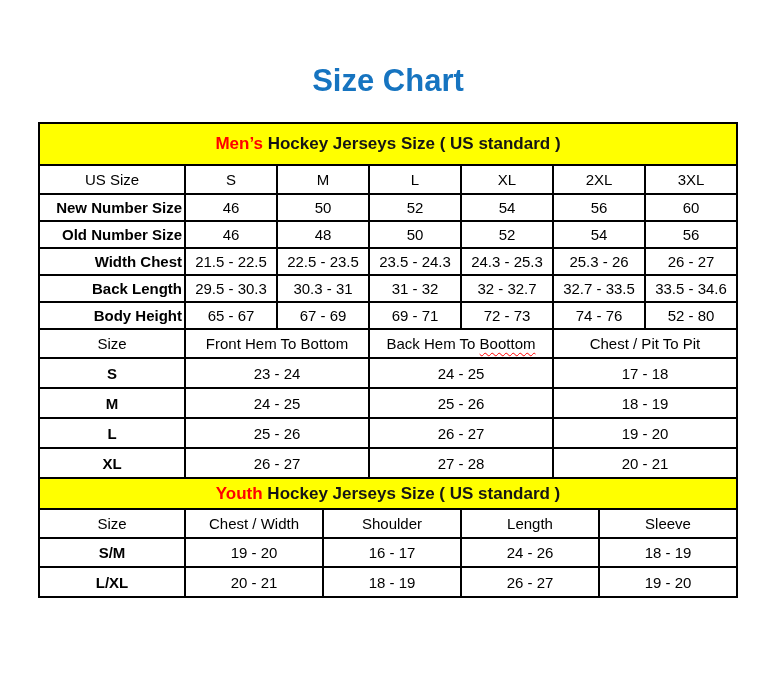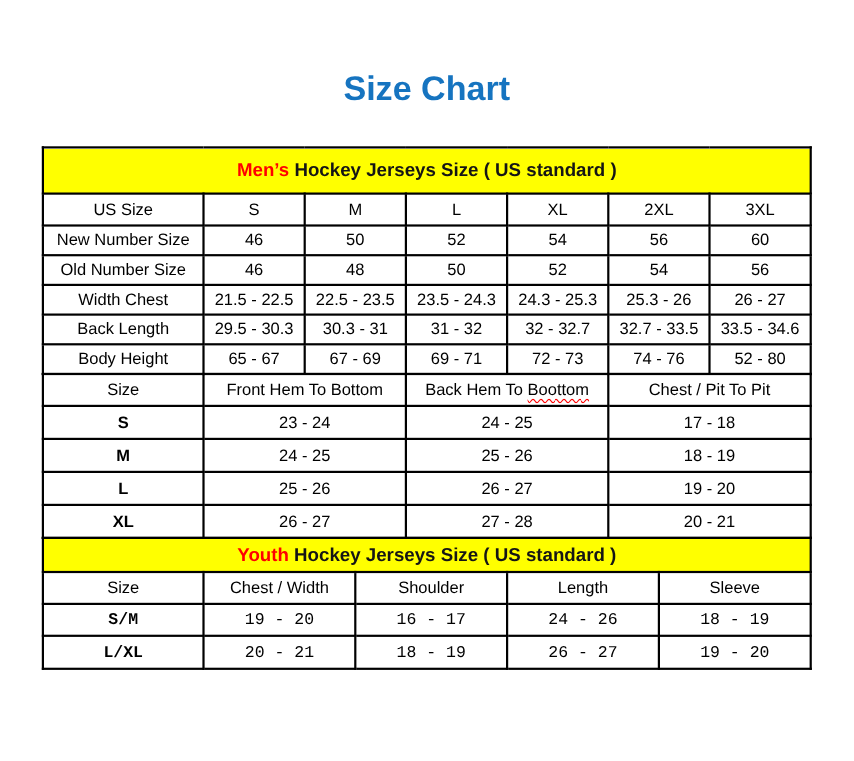--- a/index.html
+++ b/index.html
@@ -7,21 +7,21 @@
     padding: 0;
     background: var(--bg, #ffffff);
     width: 776px;
     height: 692px;
     overflow: hidden;
     font-family: "Liberation Sans", sans-serif;
     color: #000;
   }
   .page-title {
     margin: 0;
-    padding: 64px 0 35px 0;
+    padding: 64px 0 24px 0;
     text-align: center;
     font-size: 31px;
     line-height: 34px;
     font-weight: bold;
     color: var(--title-blue, #1674c0);
     letter-spacing: 0px;
     border-radius: 16px;
   }
   .tables-wrap {
     width: 700px;
@@ -55,33 +55,33 @@
   table[data-table="2"] tr.banner th { height: 29px; }
   .hl { color: var(--section-red, #ff0000); text-align: center; }
   tr.cols th {
     height: 27px;
     font-size: 15px;
     font-weight: normal;
     background: #ffffff;
   }
   tbody tr { height: 27px; }
   table[data-table="1"] tbody tr { height: 30px; }
-  table[data-table="2"] tbody tr { height: 29px; font-family: Liberation Mono, monospace; }
+  table[data-table="2"] tbody tr { height: 29px; }
   table[data-table="2"] tbody tr:last-child { height: 30px; }
   tbody td {
     font-size: 15px;
     font-weight: normal;
     background: #ffffff;
   }
   tbody th.row-label {
     font-size: 15px;
     font-weight: bold;
     background: #ffffff;
   }
-  table[data-table="0"] tbody th.row-label { font-weight: normal; }
+  table[data-table="0"] tbody th.row-label { font-weight: bold; text-align: right; }
   .wavy {
     text-decoration-line: underline;
     text-decoration-style: wavy;
     text-decoration-color: var(--section-red, #ff0000);
     text-decoration-thickness: 1px;
     text-underline-offset: 3px;
   }
 </style>
 </head>
 <body>

